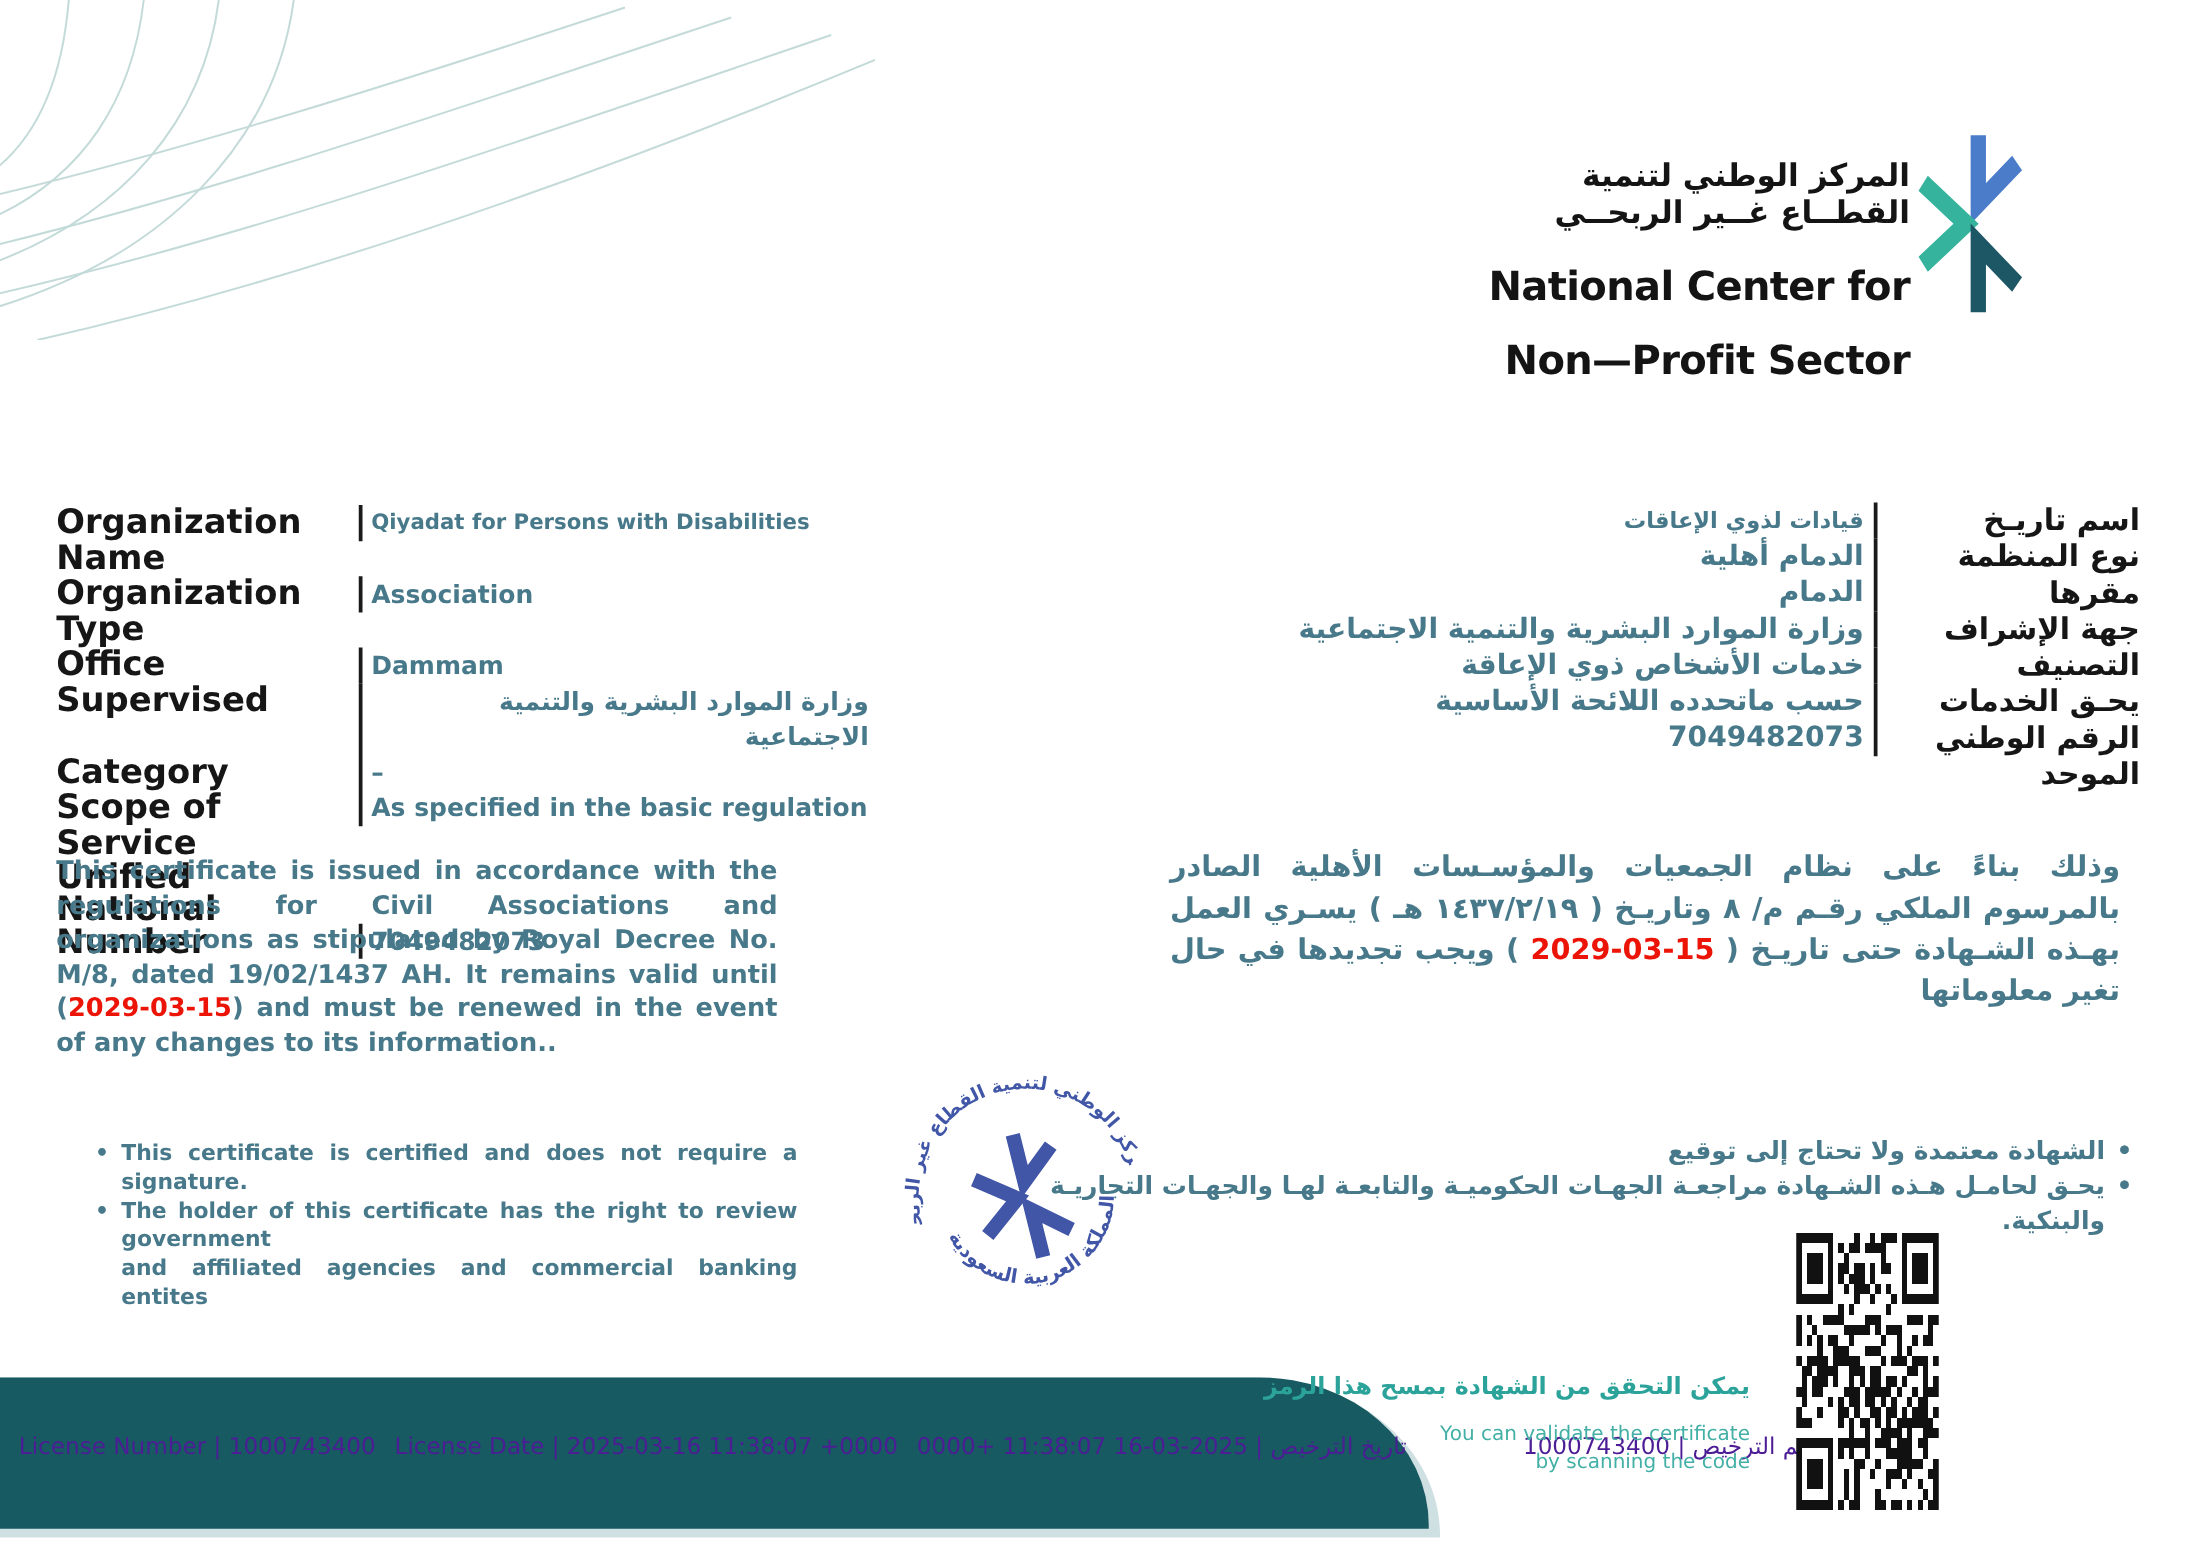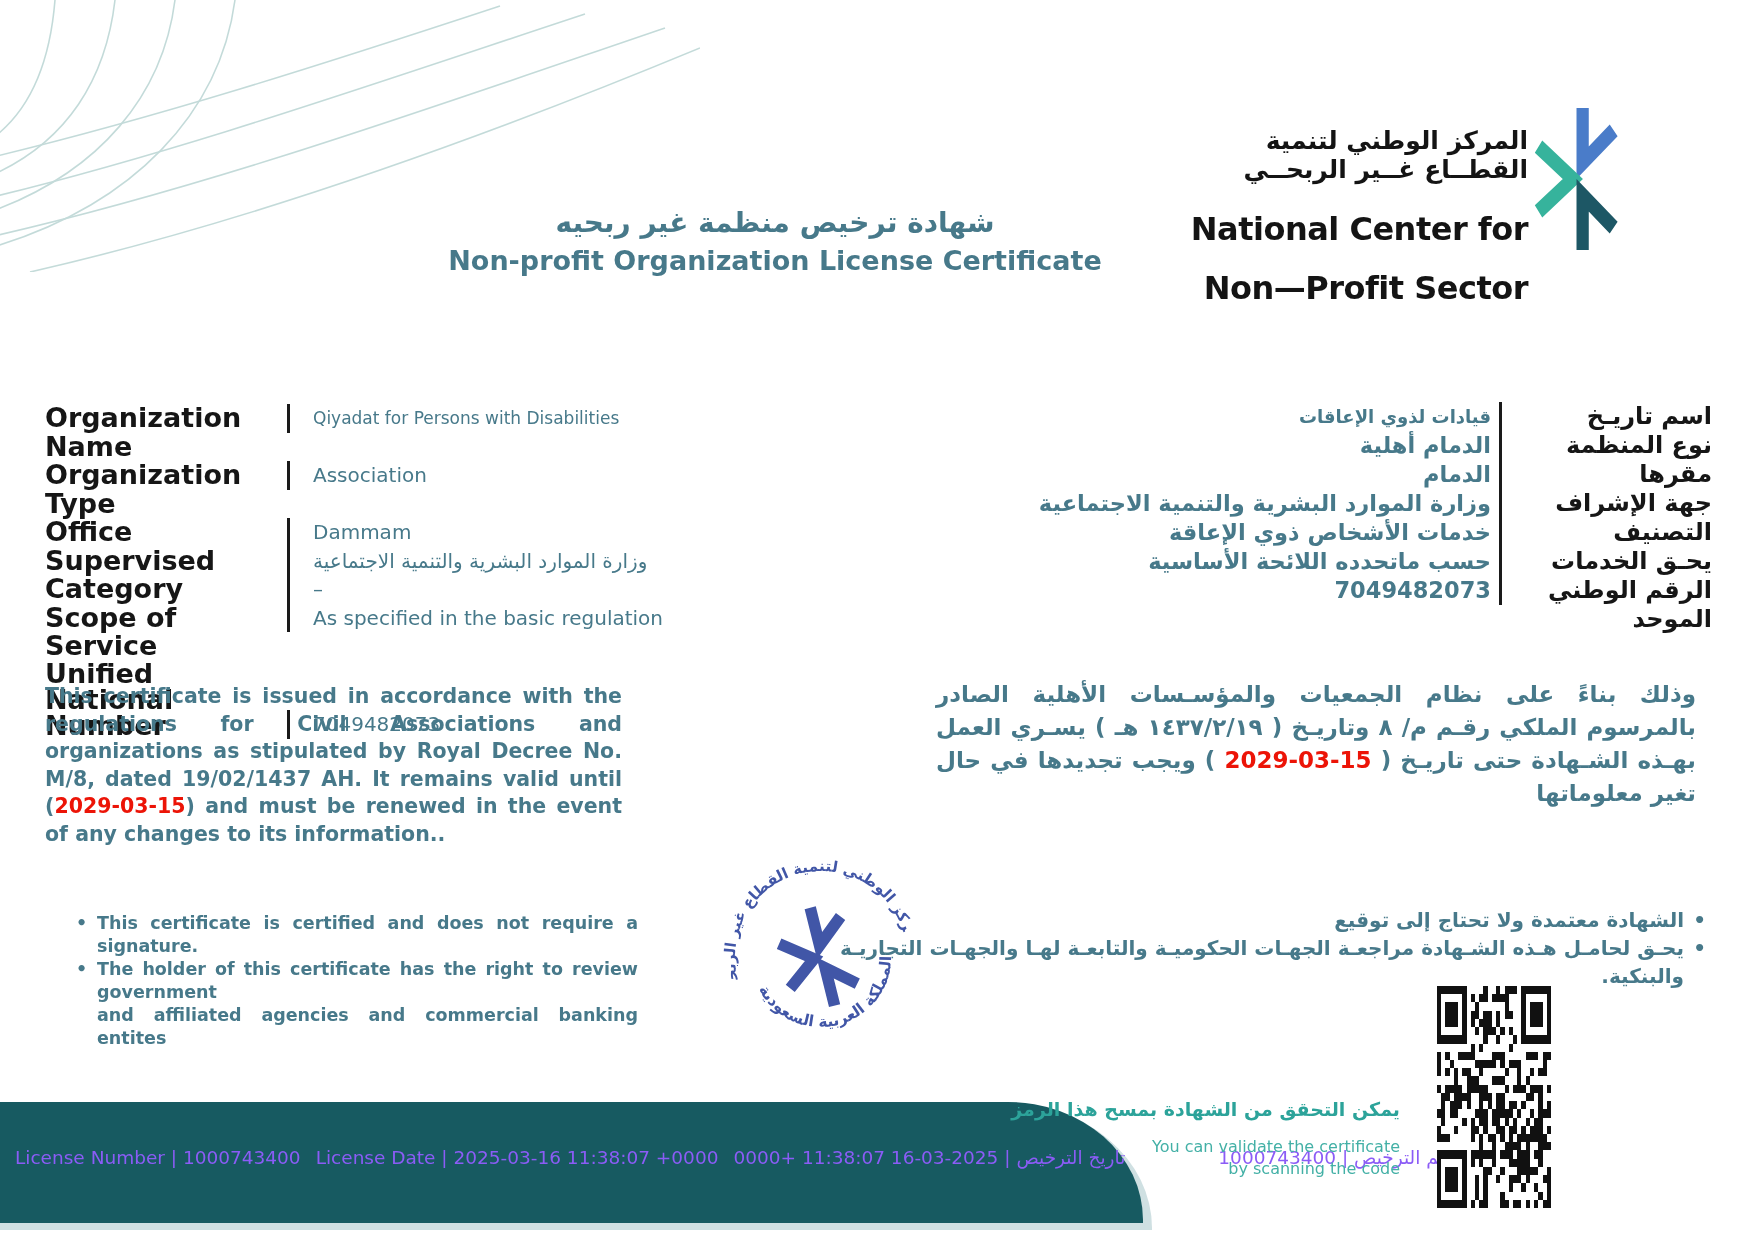--- a/index.html
+++ b/index.html
@@ -13,21 +13,21 @@
   .logo-text .en{font-size:32px;line-height:28px;letter-spacing:-0.5px;margin-top:31px;}
   .logo-mark{position:absolute;left:1532px;top:100px;}
   
   .title{position:absolute;left:160px;top:206px;width:1230px;text-align:center;font-weight:bold;color:#47798a;}
   .title .t-ar{direction:rtl;font-size:28px;line-height:34px;}
   .title .t-en{font-size:27px;line-height:33px;margin-top:4px;}
   
   .fields-en{position:absolute;left:45px;top:404px;width:650px;}
   .frow{display:flex;align-items:flex-start;min-height:28.5px;line-height:28.5px;}
   .frow .flabel{width:242px;flex:none;font-weight:bold;font-size:27px;color:#161616;}
-  .frow .fval{border-left:3px solid #1a1a1a;padding-left:23px;font-weight:normal;font-size:20px;color:#47798a;}
+  .frow .fval{border-left:3px solid #1a1a1a;padding-left:7px;font-weight:bold;font-size:20px;color:#47798a;}
   .frow.small .fval{font-size:17px;}
   .frow .fval.rtl{direction:rtl;}
   .frow.tall{align-items:flex-end;}
   .frow.tall .flabel{line-height:26px;}
   .fields-ar{position:absolute;right:43px;top:402px;width:840px;direction:rtl;}
   .frow-ar{display:flex;align-items:flex-start;min-height:29px;line-height:29px;}
   .frow-ar .flabel{width:210px;flex:none;font-weight:bold;font-size:24px;color:#161616;}
   .frow-ar .fval{border-right:3px solid #1a1a1a;padding-right:8px;font-weight:bold;font-size:22.5px;color:#47798a;white-space:nowrap;}
   .frow-ar.small .fval{font-size:18px;}
   
@@ -46,21 +46,21 @@
                line-height:28px;text-align:justify;}
   .notes-ar li::before{content:"\2022";position:absolute;right:6px;}
   
   .stamp{position:absolute;left:718px;top:854px;transform:rotate(-14deg);}
   
   .footer-light{position:absolute;left:0;top:1102px;width:1152px;height:128px;background:#cfe0e2;
                 border-top-right-radius:150px 126px;}
   .footer-bar{position:absolute;left:0;top:1102px;width:1143px;height:121px;background:#175a61;
               border-top-right-radius:135px 118px;}
   .footer-text{position:absolute;left:15px;top:1147px;display:flex;gap:15px;align-items:center;
-               color:#8b5cf6;font-size:18.5px;white-space:nowrap;}
+               color:#4c1d95;font-size:18.5px;white-space:nowrap;}
   .footer-text .sp-big{margin-left:78px;}
   
   .qr-note-ar{position:absolute;right:355px;top:1098px;width:430px;direction:rtl;text-align:right;
               font-size:19px;font-weight:bold;color:#2ca39a;}
   .qr-note-en{position:absolute;right:355px;top:1136px;width:430px;text-align:right;
               font-size:16px;line-height:22px;color:#43b0a6;}
   .qr-box{position:absolute;left:1437px;top:986px;width:114px;height:222px;}
   .qr-box svg{width:114px;height:222px;display:block;}
 </style>
 </head>
@@ -88,24 +88,20 @@
     <div class="en">Non—Profit Sector</div>
   </div>
   <svg class="logo-mark" width="98" height="158" viewBox="-60 -78 120 156" preserveAspectRatio="none">
     <g fill="none" stroke-width="15">
       <polyline points="2,-70 2,-16 40,-48" stroke="#4a7cc9"></polyline>
       <polyline points="-52,-32 -10,0 -52,32" stroke="#36b39c"></polyline>
       <polyline points="2,70 2,16 40,48" stroke="#1d5765"></polyline>
     </g>
   </svg>
 
-  <div class="title">
-    <div class="t-ar">شهادة ترخيص منظمة غير ربحيه</div>
-    <div class="t-en">Non-profit Organization License Certificate</div>
-  </div>
 
   <div class="fields-en">
     <div class="frow small">
       <span class="flabel">Organization Name</span>
       <span class="fval">Qiyadat for Persons with Disabilities</span>
     </div>
     <div class="frow">
       <span class="flabel">Organization Type</span>
       <span class="fval">Association</span>
     </div>

